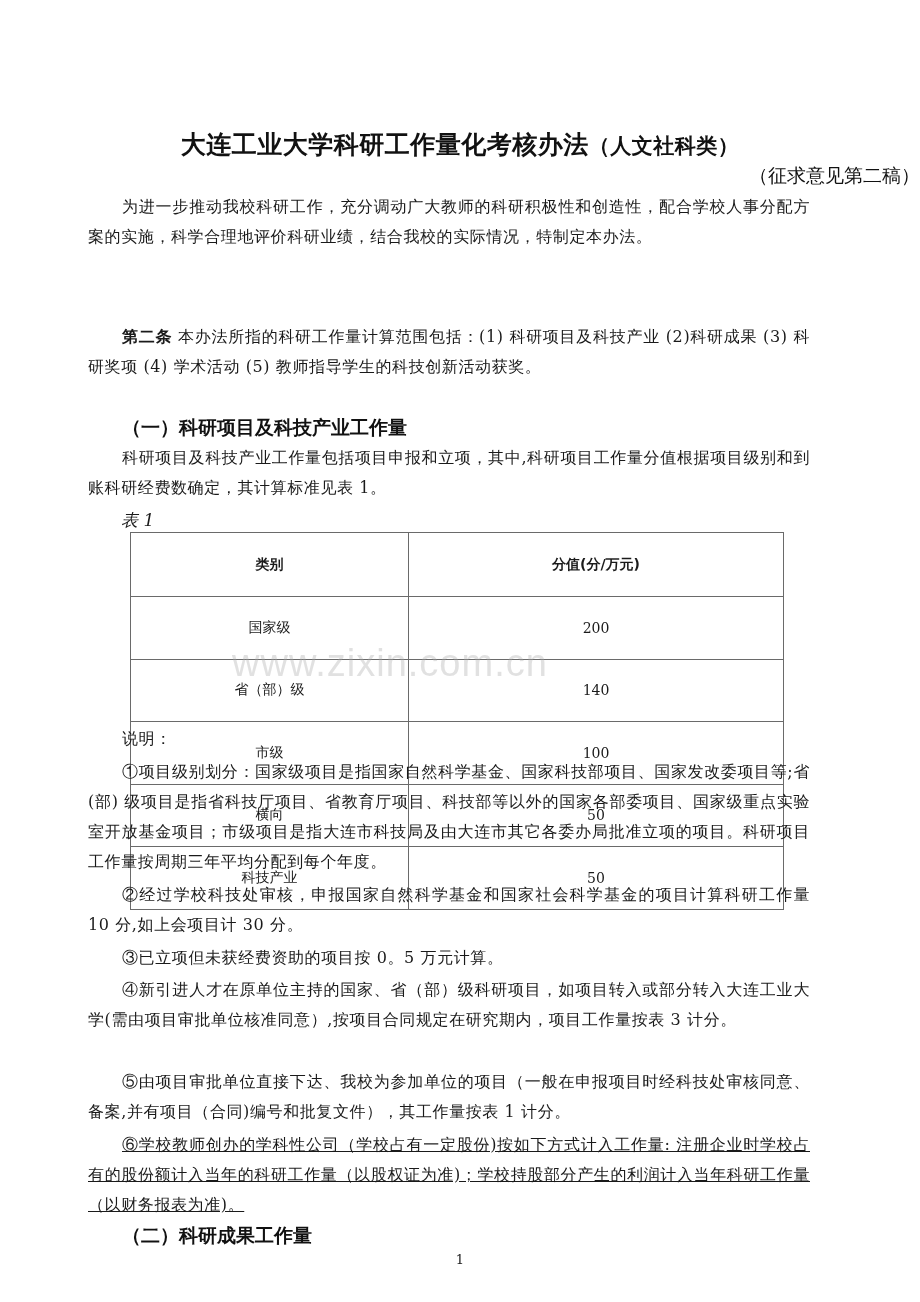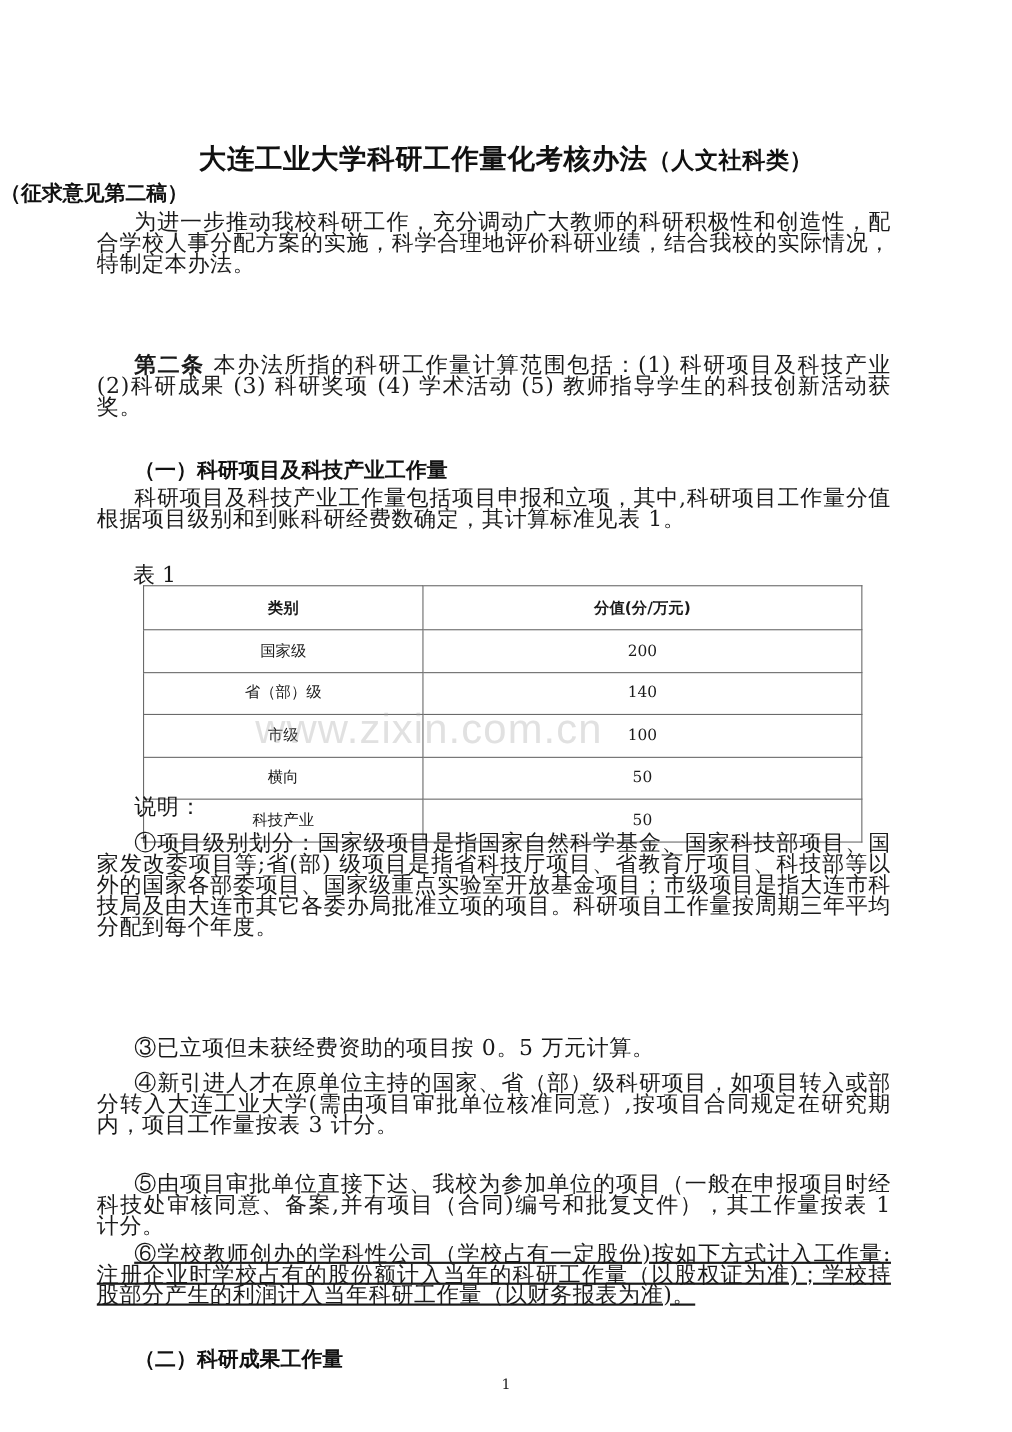--- a/index.html
+++ b/index.html
@@ -3,33 +3,33 @@
 <meta charset="utf-8">
 <style>
   html, body { margin:0; padding:0; background:#ffffff; }
   body { width:920px; height:1302px; position:relative; overflow:hidden;
          font-family:"DejaVu Serif","Liberation Serif",serif; color:#1a1a1a; }
   .page { position:absolute; left:0; top:0; width:920px; height:1106px;margin-top:42px; }
   .title { position:absolute; left:0; width:920px; top:86px; text-align:center;
            font-family:"DejaVu Sans","Liberation Sans",sans-serif; font-weight:bold;
            font-size:25px; letter-spacing:0.5px; color:#111; }
   .title .sub-paren { font-size:21px; font-weight:bold; }
-  .subtitle { position:absolute; left:0; width:920px; top:121px; text-align:left;
-              font-family:"DejaVu Sans","Liberation Sans",sans-serif; font-weight:bold;
+  .subtitle { position:absolute; left:0; width:920px; top:121px; text-align:right;
+              font-family:"DejaVu Sans","Liberation Sans",sans-serif; font-weight:normal;
               font-size:19px; color:#111; }
-  .para { position:absolute; left:88px; width:722px; font-size:20px; line-height:19px;
+  .para { position:absolute; left:88px; width:722px; font-size:16px; line-height:30px;
           text-indent:34px; letter-spacing:0.6px; text-align:justify; }
   .para .bold { font-family:"DejaVu Sans","Liberation Sans",sans-serif; font-weight:bold; }
   .heading { position:absolute; left:122px; font-size:19px; font-weight:bold;
              font-family:"DejaVu Sans","Liberation Sans",sans-serif; color:#111; }
-  .table-caption { position:absolute; left:121px; top:467px; font-size:20px; }
+  .table-caption { position:absolute; left:121px; top:467px; font-size:17px;font-style:italic; }
   table.t1 { position:absolute; left:130px; top:490px; width:654px; border-collapse:collapse;
              font-size:14px; }
   table.t1 th, table.t1 td { border:1.5px solid #6a6a6a; text-align:center; height:29.5px;
-             padding:4px; }
+             padding:16px; }
   table.t1 th { font-family:"DejaVu Sans","Liberation Sans",sans-serif; font-weight:bold; font-size:14px; height:31px; }
   table.t1 th:first-child, table.t1 td:first-child { width:245px; }
   .watermark { position:absolute; left:232px; top:600px; font-family:Liberation Sans, sans-serif;
                font-size:38px; color:rgba(170,170,170,0.35); letter-spacing:1px; pointer-events:none; }
   .page-num { position:absolute; left:0; width:920px; top:1210px; text-align:center; font-size:13px; }
 </style>
 </head>
 <body>
 
 <div class="page">
@@ -82,20 +82,21 @@
         <td>50</td>
       </tr>
     </tbody>
   </table>
 
   <div class="watermark">www.zixin.com.cn</div>
 
   <div class="para" style="top:715px;">①项目级别划分：国家级项目是指国家自然科学基金、国家科技部项目、国家发改委项目等;省(部) 级项目是指省科技厅项目、省教育厅项目、科技部等以外的国家各部委项目、国家级重点实验室开放基金项目；市级项目是指大连市科技局及由大连市其它各委办局批准立项的项目。科研项目工作量按周期三年平均分配到每个年度。</div>
 
   <div class="para" style="top:682px;">说明：</div>
+  <div class="para" style="top:838px;">②经过学校科技处审核，申报国家自然科学基金和国家社会科学基金的项目计算科研工作量 10 分,如上会项目计 30 分。</div>
   <div class="para" style="top:901px;">③已立项但未获经费资助的项目按 0。5 万元计算。</div>
   <div class="para" style="top:933px;">④新引进人才在原单位主持的国家、省（部）级科研项目，如项目转入或部分转入大连工业大学(需由项目审批单位核准同意）,按项目合同规定在研究期内，项目工作量按表 3 计分。</div>
   <div class="para" style="top:1025px;">⑤由项目审批单位直接下达、我校为参加单位的项目（一般在申报项目时经科技处审核同意、备案,并有项目（合同)编号和批复文件），其工作量按表 1 计分。</div>
   <div class="para" style="top:1088px;text-decoration:underline;">⑥学校教师创办的学科性公司（学校占有一定股份)按如下方式计入工作量: 注册企业时学校占有的股份额计入当年的科研工作量（以股权证为准)；学校持股部分产生的利润计入当年科研工作量（以财务报表为准)。</div>
 
   <div class="heading" style="top:1181px;">（二）科研成果工作量</div>
 
   <div class="page-num">1</div>
 </div>
 

